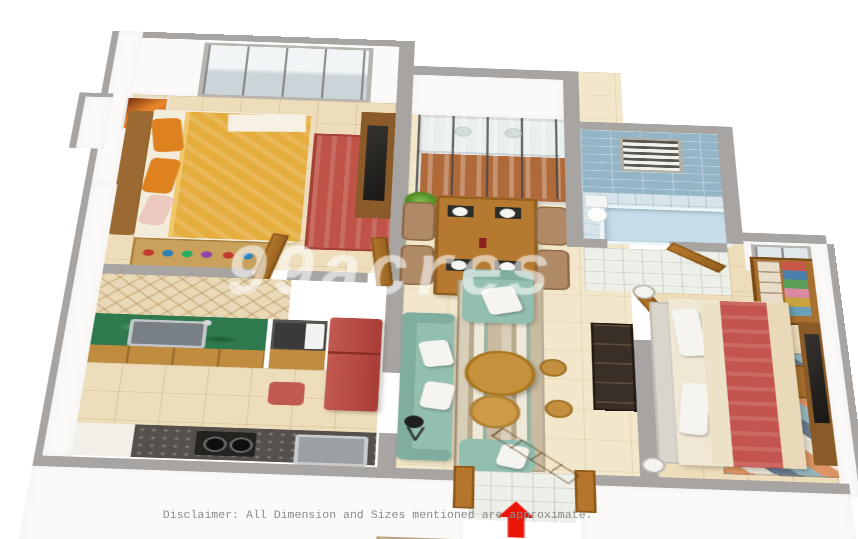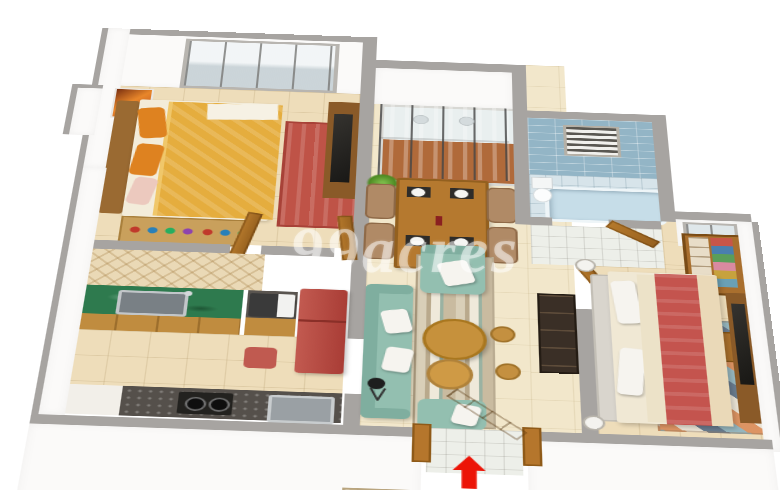--- a/index.html
+++ b/index.html
@@ -1,17 +1,17 @@
 <!DOCTYPE html>
 <html><head>
 <meta charset="utf-8">
 <style>
   html,body{margin:0;padding:0;background:#fff;}
   #stage{position:relative;width:780px;height:490px;overflow:hidden;background:#fff;
-         font-family:Liberation Serif, serif;text-align:center;}
+         font-family:Liberation Mono, monospace;}
   .p{position:absolute;}
   #tilt{position:absolute;left:0;top:0;width:780px;height:490px;
         transform:rotate(2deg);transform-origin:390px 245px;}
   #scene{position:absolute;left:0;top:0;width:780px;height:490px;
          perspective:3000px;perspective-origin:50% 0%;}
   #plan{position:absolute;left:60px;top:38px;width:660px;height:780px;
         transform:rotateX(57deg);transform-origin:330px 0;}
   .cap{background:#a7a4a1;}
   .wf{background:#fbfaf9;box-shadow:inset 0 0 10px rgba(0,0,0,.05);}
   .floor{background-color:#eeddba;
@@ -233,13 +233,14 @@
     <div class="p doorleaf" style="left:366px;top:585px;width:80px;height:14px;transform-origin:right center;transform:rotate(42deg);
          background-image:repeating-linear-gradient(90deg,rgba(70,40,5,.35) 0 2px,transparent 2px 20px);"></div>
     <div class="p" style="left:388px;top:618px;width:27px;height:40px;background:#ec1407;
          clip-path:polygon(50% 0,100% 45%,73% 45%,73% 100%,27% 100%,27% 45%,0 45%);"></div>
 
    </div>
   </div>
  </div>
 
  <div id="watermark">99acres</div>
+ <div id="disclaimer">Disclaimer: All Dimension and Sizes mentioned are approximate.</div>
 </div>
 
 </body></html>

